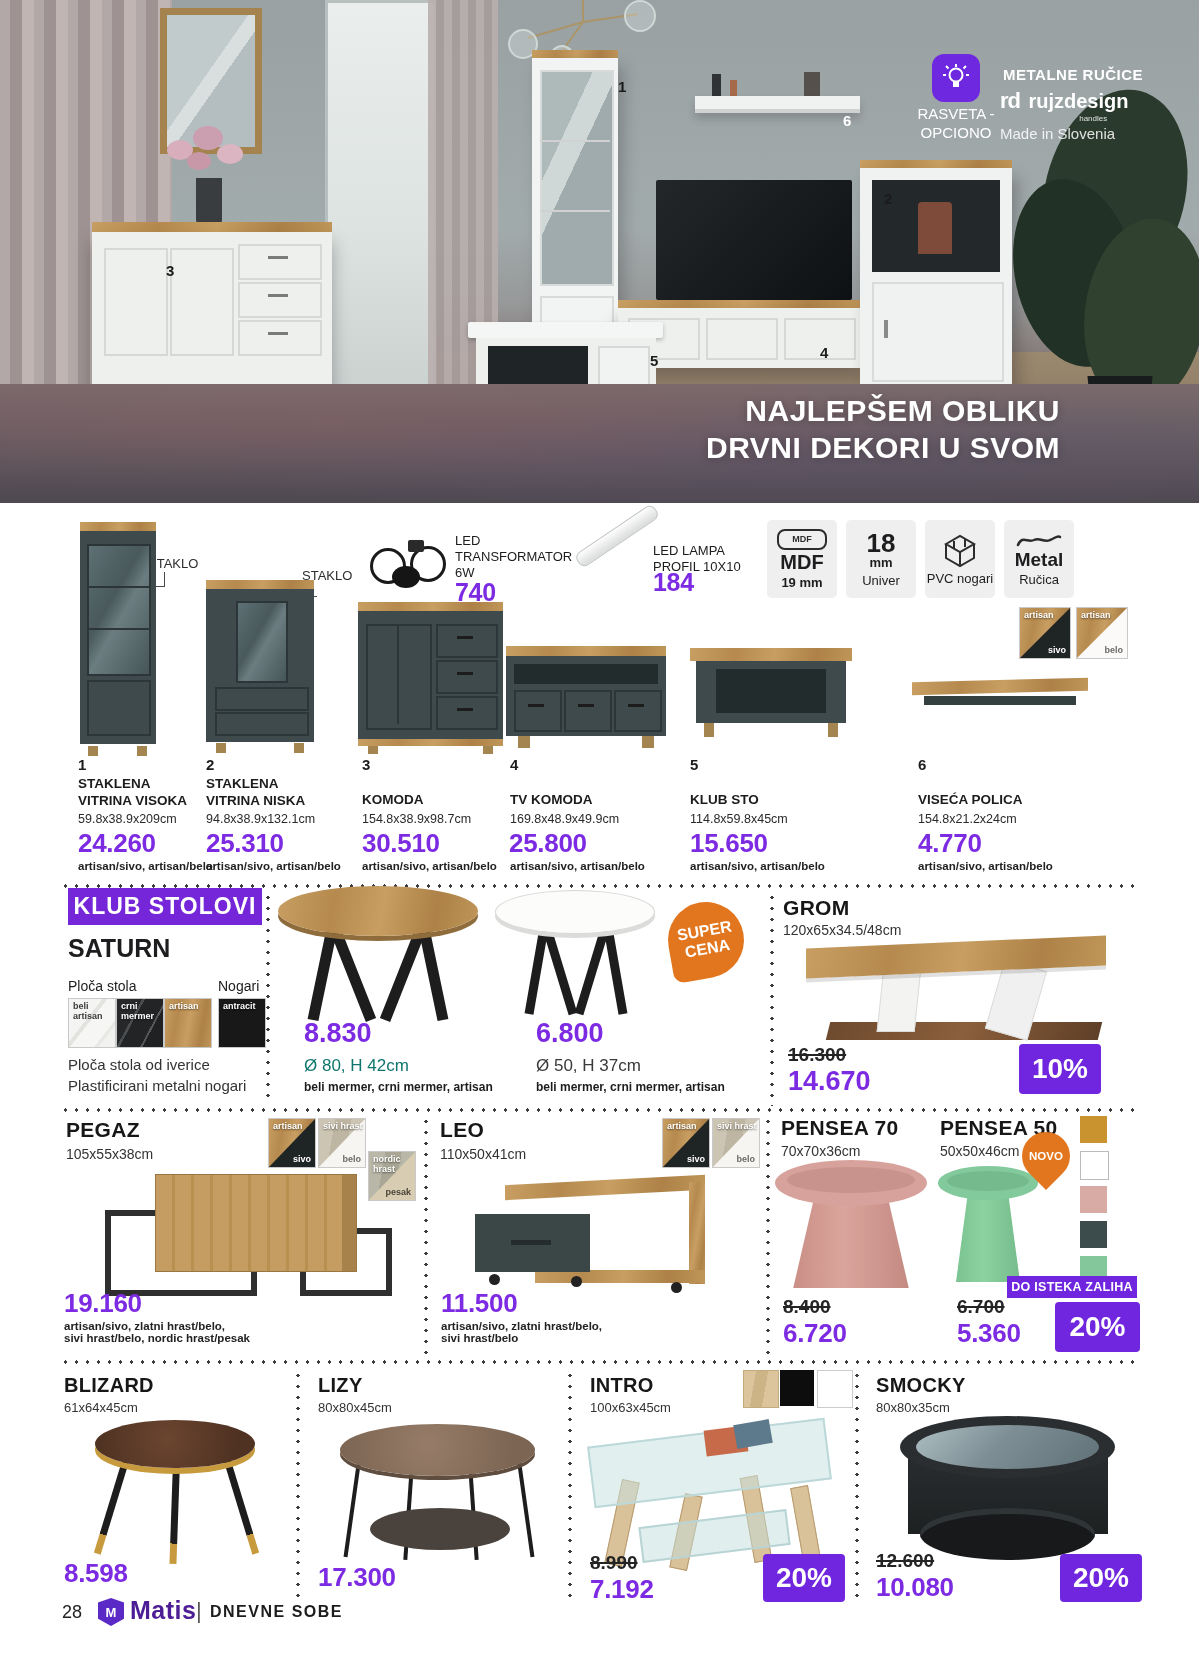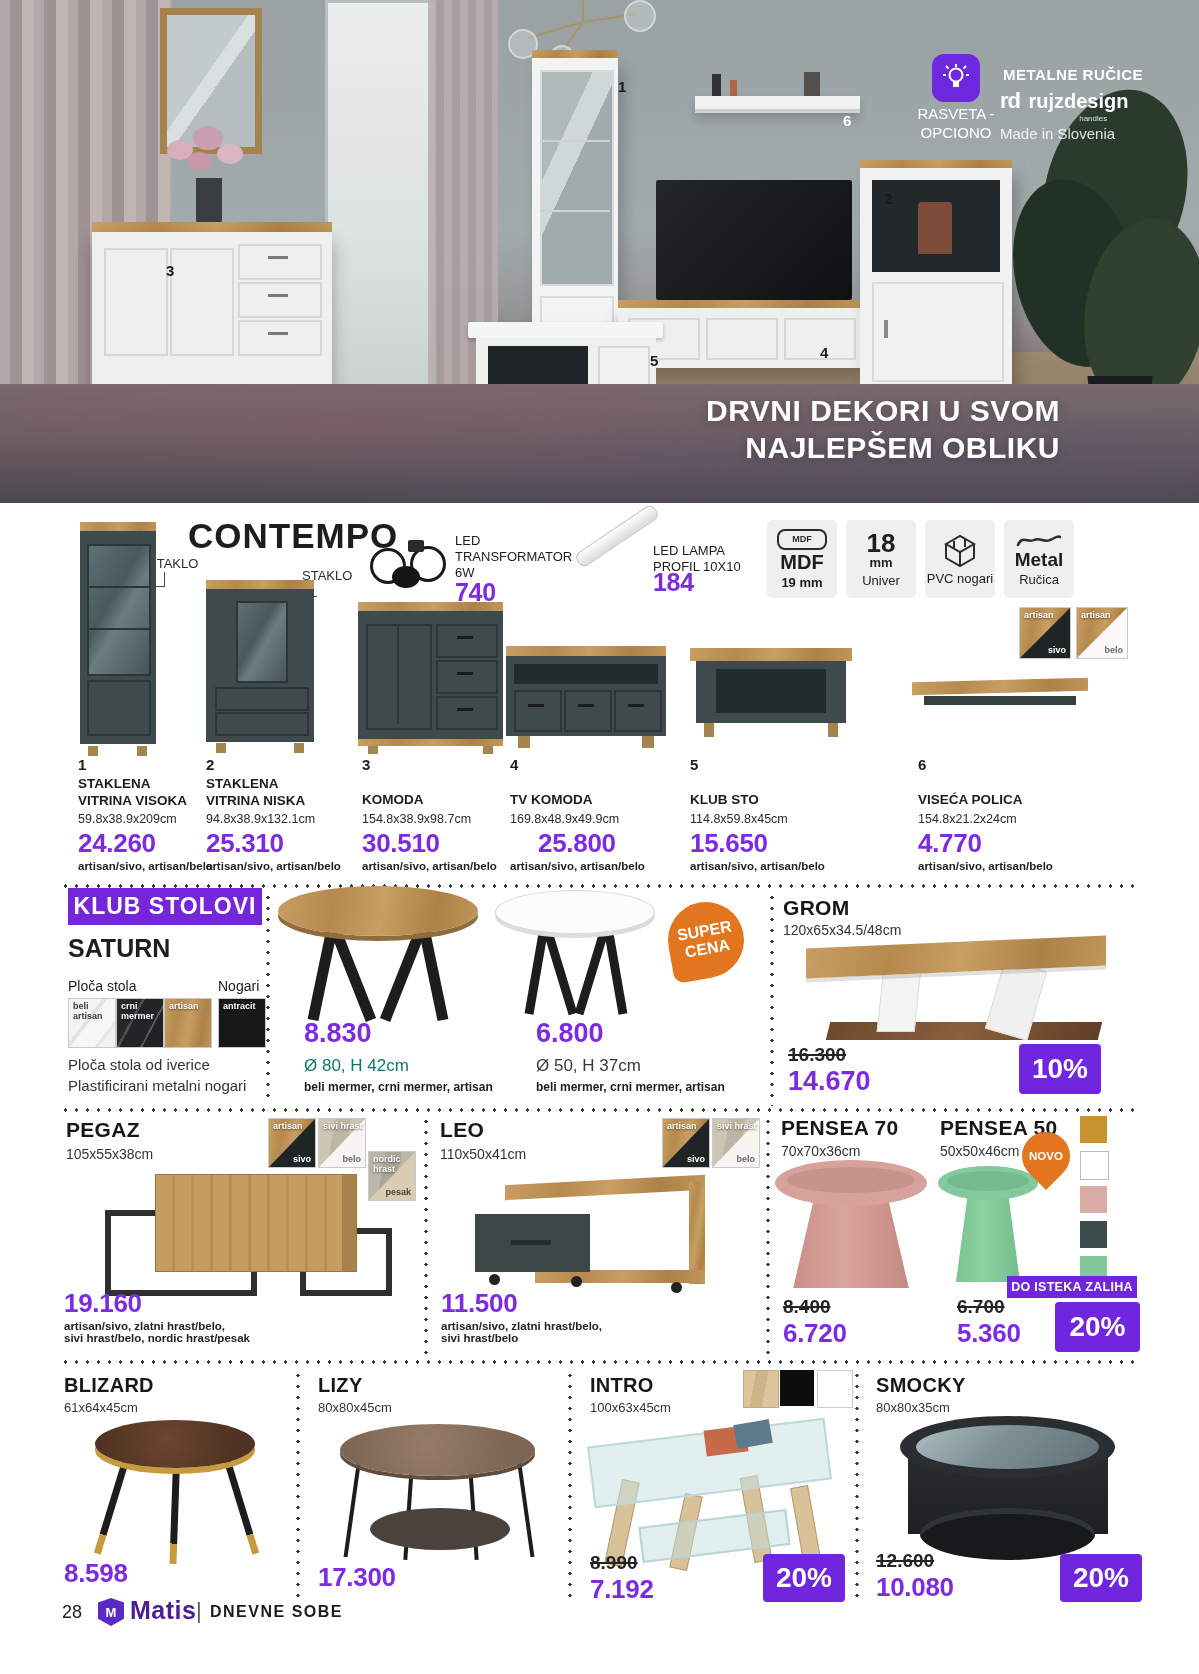--- a/index.html
+++ b/index.html
@@ -152,26 +152,25 @@
     </div>
     <div class="abs herotxt b" style="left:1003px;top:66px;font-size:15px;letter-spacing:.5px;z-index:6;">METALNE RUČICE</div>
     <div class="abs" style="left:1000px;top:88px;z-index:6;color:#fff;">
       <span class="b" style="font-size:22px;letter-spacing:-1px;">rd</span>
       <span style="font-size:20px;font-weight:600;margin-left:4px;">rujzdesign</span>
       <div style="font-size:8px;text-align:center;margin-left:58px;opacity:.85;">handles</div>
       <div style="font-size:15px;color:rgba(255,255,255,.85);margin-top:2px;">Made in Slovenia</div>
     </div>
 
     <div class="abs herotxt" style="right:139px;top:392px;text-align:right;font-size:30px;font-weight:800;line-height:37px;letter-spacing:.5px;z-index:6;text-shadow:0 1px 8px rgba(0,0,0,.25);">
+      <div>NAJLEPŠEM OBLIKU</div>
       <div>DRVNI DEKORI U SVOM</div>
-      <div>NAJLEPŠEM OBLIKU</div>
-    </div>
-  </div>
-
-  <div class="abs" style="left:188px;top:516px;font-size:35px;font-weight:800;letter-spacing:1px;">CONTEMPO</div>
+    </div>
+  </div>
+
 
   <div class="abs" style="left:148px;top:556px;font-size:13px;color:#2d2d2d;">STAKLO</div>
   <div class="abs" style="left:132px;top:572px;width:32px;height:14px;border-right:1.5px solid #4a4a4a;border-bottom:1.5px solid #4a4a4a;"></div>
   <div class="abs" style="left:302px;top:568px;font-size:13px;color:#2d2d2d;">STAKLO</div>
   <div class="abs" style="left:288px;top:584px;width:28px;height:12px;border-left:1.5px solid #4a4a4a;border-bottom:1.5px solid #4a4a4a;"></div>
 
   <div class="abs" style="left:368px;top:540px;width:75px;height:55px;">
     <div class="abs" style="left:2px;top:8px;width:30px;height:30px;border:3px solid #1a1a1a;border-radius:50%;"></div>
     <div class="abs" style="left:42px;top:6px;width:30px;height:30px;border:3px solid #1a1a1a;border-radius:50%;"></div>
     <div class="abs" style="left:24px;top:26px;width:28px;height:22px;background:#151515;border-radius:50%;"></div>
@@ -300,21 +299,21 @@
 
   <div class="abs pnum" style="left:362px;top:756px;">3</div>
   <div class="abs pname" style="left:362px;top:792px;width:122px;">KOMODA</div>
   <div class="abs pdims" style="left:362px;top:812px;">154.8x38.9x98.7cm</div>
   <div class="abs price" style="left:362px;top:828px;">30.510</div>
   <div class="abs pvar" style="left:362px;top:860px;">artisan/sivo, artisan/belo</div>
 
   <div class="abs pnum" style="left:510px;top:756px;">4</div>
   <div class="abs pname" style="left:510px;top:792px;width:130px;">TV KOMODA</div>
   <div class="abs pdims" style="left:510px;top:812px;">169.8x48.9x49.9cm</div>
-  <div class="abs price" style="left:538px;top:828px;">25.800</div>
+  <div class="abs price" style="left:509px;top:828px;">25.800</div>
   <div class="abs pvar" style="left:510px;top:860px;">artisan/sivo, artisan/belo</div>
 
   <div class="abs pnum" style="left:690px;top:756px;">5</div>
   <div class="abs pname" style="left:690px;top:792px;width:122px;">KLUB STO</div>
   <div class="abs pdims" style="left:690px;top:812px;">114.8x59.8x45cm</div>
   <div class="abs price" style="left:690px;top:828px;">15.650</div>
   <div class="abs pvar" style="left:690px;top:860px;">artisan/sivo, artisan/belo</div>
 
   <div class="abs pnum" style="left:918px;top:756px;">6</div>
   <div class="abs pname" style="left:918px;top:792px;width:140px;">VISEĆA POLICA</div>

